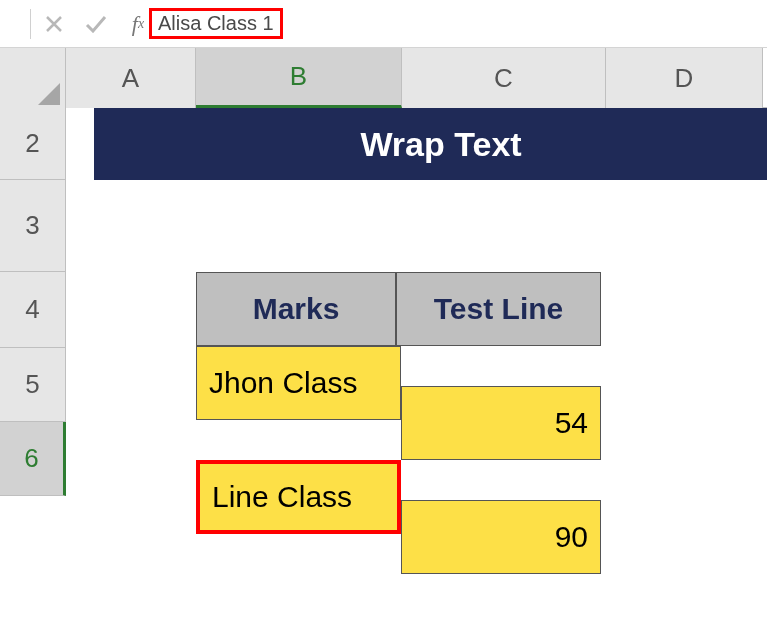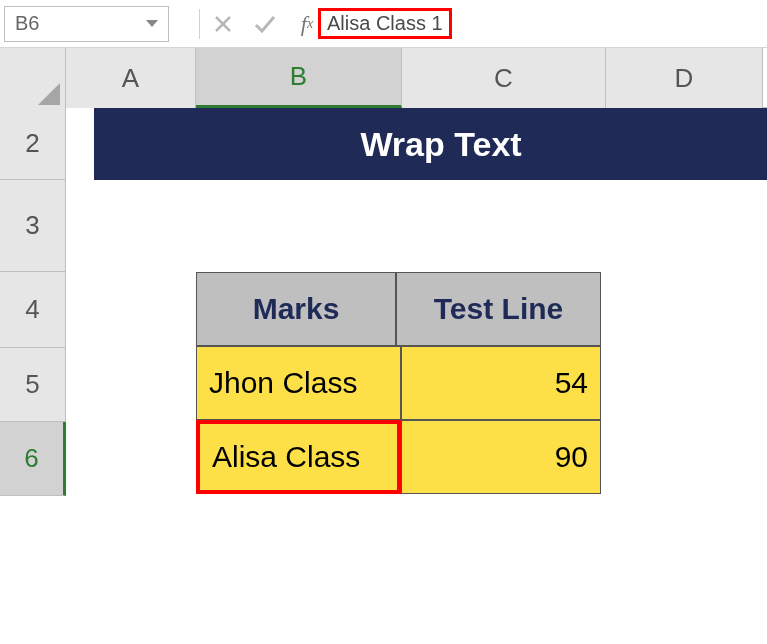--- a/index.html
+++ b/index.html
@@ -176,33 +176,29 @@
       background: #fde047;
     }
     .dtc.header-c {
       background: #bfbfbf;
       color: #1f2a57;
       font-weight: 700;
       justify-content: center;
     }
     .col-b { width: 205px; }
     .col-c { width: 200px; }
-    .num-cell { justify-content: flex-end; }
+    .num-cell { justify-content: flex-end; margin-top: 40px; }
     .red-box {
       border: 4px solid #ff0000 !important;
     }
   </style>
 </head>
 <body>
 
 <div class="formula-bar">
-  <div class="name-box">
-    <span>B6</span>
-    <span class="name-box-dropdown"></span>
-  </div>
   <div class="fb-divider"></div>
   <div class="fb-icons">
     <span class="fb-icon">
       <svg width="18" height="18" viewBox="0 0 18 18">
           <path d="M2 2 L16 16 M16 2 L2 16" stroke="#b8b8b8" stroke-width="2.5" fill="none"></path>
         </svg>
     </span>
     <span class="fb-icon">
       <svg width="22" height="18" viewBox="0 0 22 18">
           <path d="M2 10 L8 16 L20 2" stroke="#b8b8b8" stroke-width="3" fill="none"></path>
@@ -241,20 +237,20 @@
       <div class="dtr">
         <div class="dtc header-c col-c">Marks</div>
         <div class="dtc header-c col-b">Test Line</div>
       </div>
       <div id="table-rows-container">
           <div class="dtr">
             <div class="dtc col-b">Jhon Class</div>
             <div class="dtc col-c num-cell">54</div>
           </div>
           <div class="dtr">
-            <div class="dtc col-b red-box">Alisa Class</div>
+            <div class="dtc col-b red-box">Line Class</div>
             <div class="dtc col-c num-cell">90</div>
           </div>
         </div>
     </div>
 
   </div>
 </div>
 
 </body></html>

